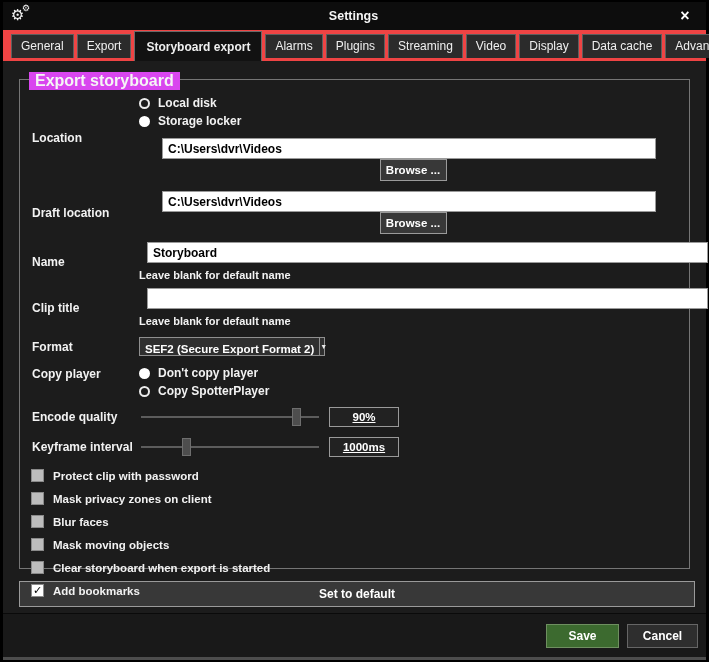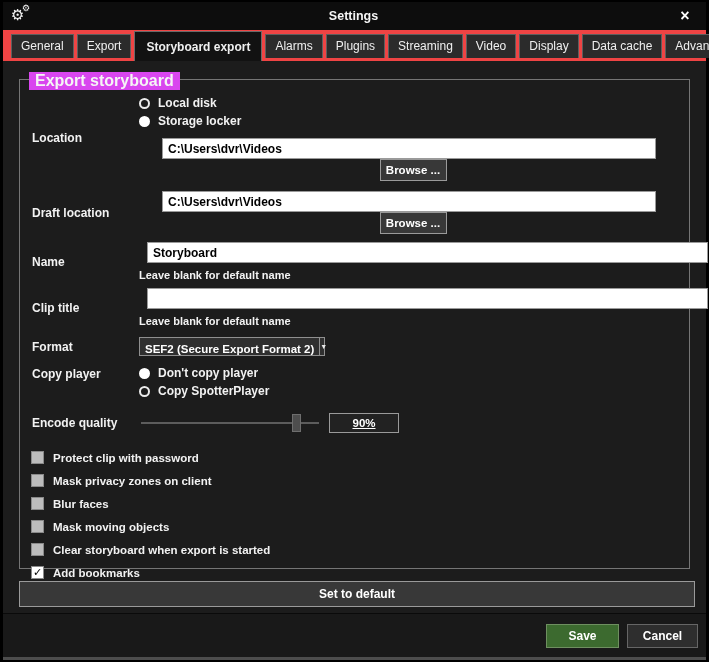--- a/index.html
+++ b/index.html
@@ -129,21 +129,21 @@
   .footer {
     position:absolute; left:0; right:0; bottom:0; height:44px;
     background:#191919; border-top:1px solid #0a0a0a;
     display:flex; align-items:center; justify-content:flex-end; padding-right:8px;
   }
   .save { width:73px; height:24px; background:#3c6a2f; border:1px solid #6e8f60; margin-right:8px; font-size:12px; }
   .cancel { width:71px; height:24px; background:#2e2e2e; border:1px solid #666; font-size:12px; }
 
   
   .mt14{margin-top:14px;} .mt10{margin-top:10px;} .mt8{margin-top:8px;}
-  .mt7{margin-top:7px;} .mt9{margin-top:13px;}
+  .mt7{margin-top:7px;} .mt9{margin-top:7px;}
 </style>
 </head>
 <body>
 
 <div class="window">
   <div class="inner">
 
     <div class="titlebar">
       <span class="gears">
         <span class="g1">⚙</span>
@@ -244,20 +244,32 @@
             <div class="slider-row">
               <div class="slider">
                 <div class="track"></div>
                 <div class="thumb" style="left:87%"></div>
               </div>
               <div class="valuebox">90%</div>
             </div>
           </div>
         </div>
 
+        <div class="row mt10">
+          <div class="labelcol">Keyframe interval</div>
+          <div class="fieldcol">
+            <div class="slider-row">
+              <div class="slider">
+                <div class="track"></div>
+                <div class="thumb" style="left:25%"></div>
+              </div>
+              <div class="valuebox">1000ms</div>
+            </div>
+          </div>
+        </div>
 
         <div class="mt9">
           <div class="cb-row">
             <span class="cb"></span>
             <span class="cb-label">Protect clip with password</span>
           </div>
           <div class="cb-row">
             <span class="cb"></span>
             <span class="cb-label">Mask privacy zones on client</span>
           </div>

